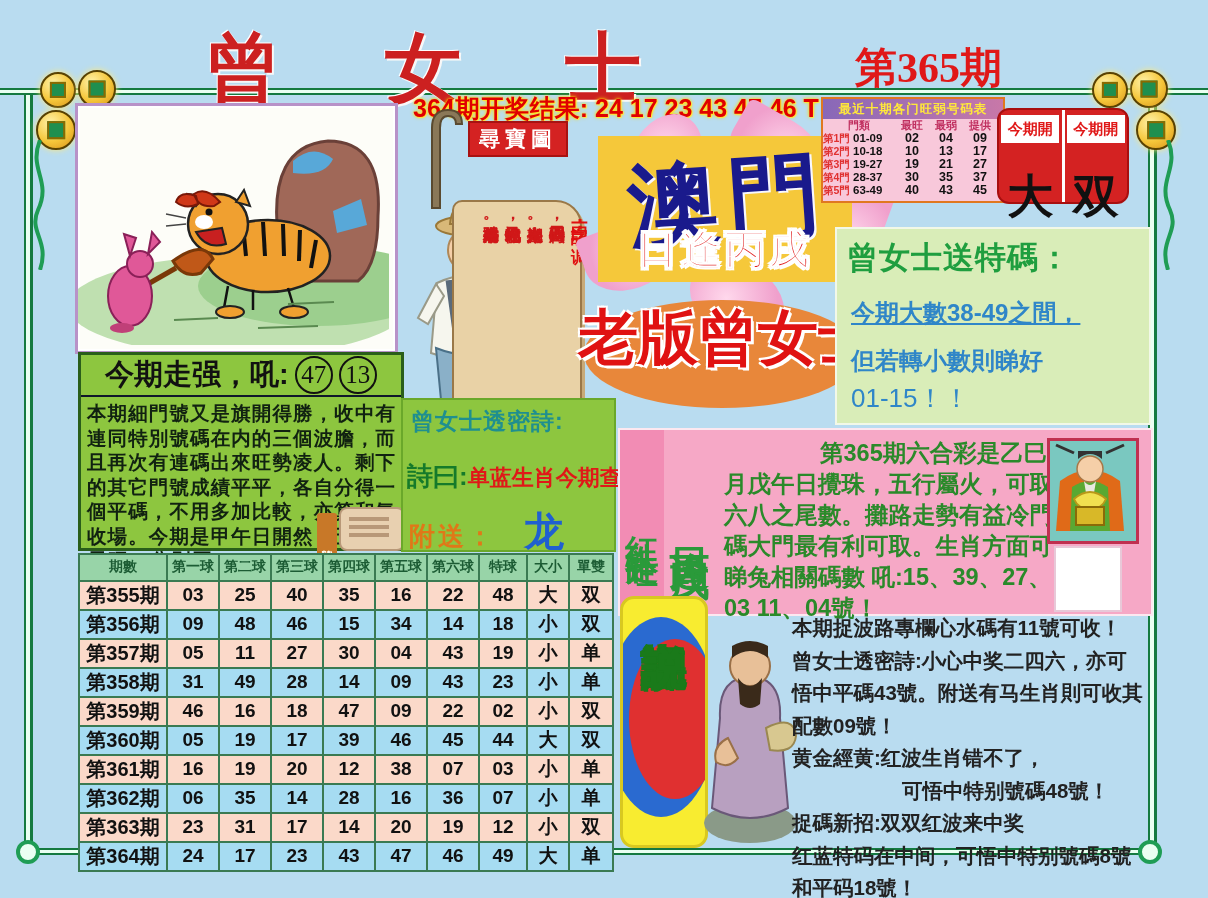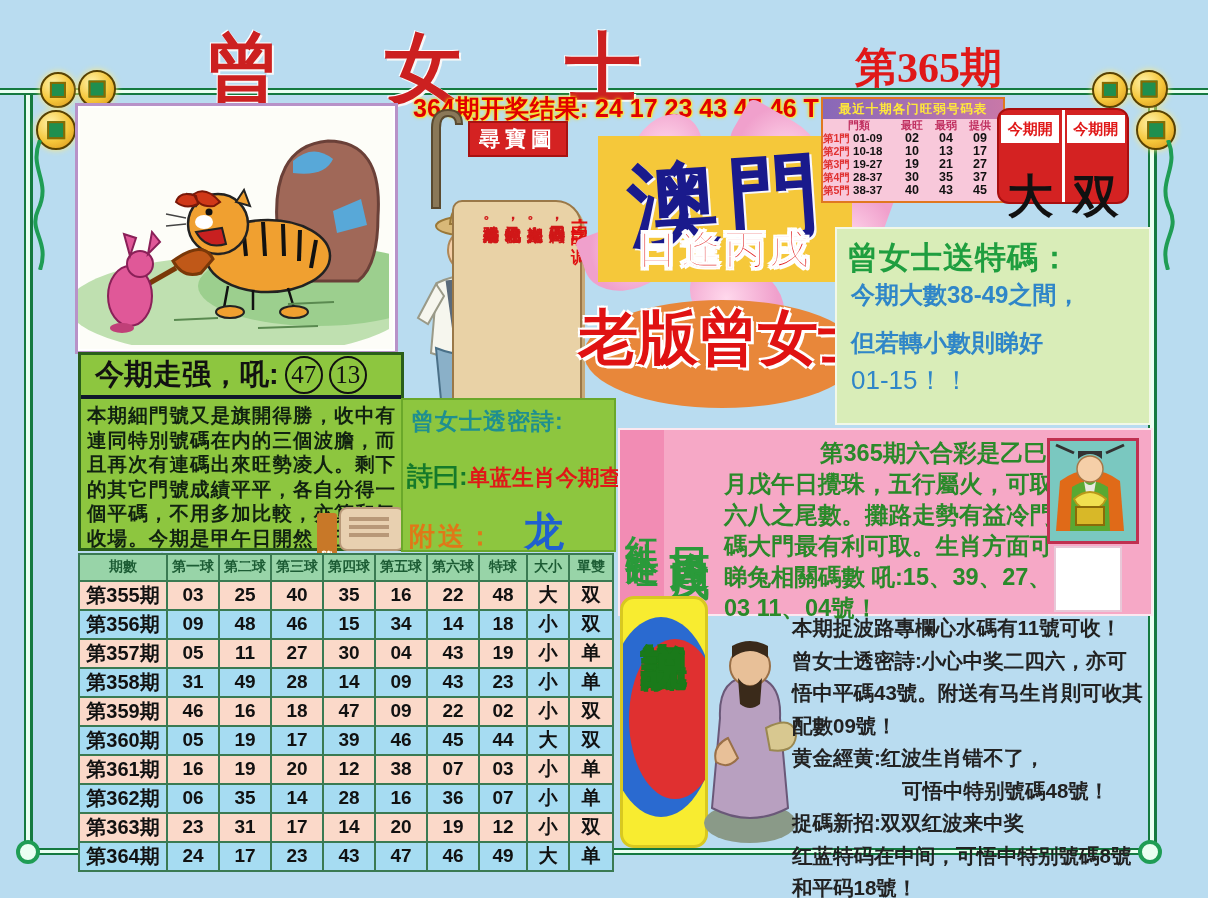--- a/index.html
+++ b/index.html
@@ -51,32 +51,32 @@
         border:2px solid #a80f0f;display:flex;}
   .opencol{flex:1;display:flex;flex-direction:column;align-items:center;border-right:3px solid #fff;gap:24px;}
   .opencol:last-child{border-right:none;}
   .openhead{margin-top:5px;width:54px;height:24px;background:#fff;border:2px solid #fff;color:#e01818;
         font-size:15px;font-weight:bold;text-align:center;line-height:24px;}
   .openval{flex:1;color:#111;font-size:46px;font-weight:bold;line-height:58px;}
   
   .special-box{position:absolute;left:835px;top:227px;width:312px;height:194px;background:#d9edb8;border:2px solid #f2f8e8;}
   .special-title{margin:8px 0 0 10px;font-size:31px;font-weight:bold;color:#1f9e3f;letter-spacing:1px;}
   .special-l{margin-left:14px;font-size:24px;font-weight:bold;color:#2f86c8;}
-  .sl1{} .sl2{margin-top:16px;} .sl3{margin-top:4px;font-weight:normal;font-size:26px;}
+  .sl1{margin-top:18px;text-decoration:underline;} .sl2{margin-top:16px;} .sl3{margin-top:4px;font-weight:normal;font-size:26px;}
   
   .scroll{position:absolute;left:452px;top:200px;width:126px;height:268px;background:#e9d2a6;border:2px solid #9a7848;
         border-radius:10px 26px 6px 6px;box-shadow:3px 4px 0 #c8aa78;}
   .scroll-curl{position:absolute;left:446px;top:455px;width:150px;height:34px;background:#e9d2a6;border:2px solid #9a7848;border-radius:16px;}
   .scroll-text{position:absolute;left:458px;top:214px;height:240px;writing-mode:vertical-rl;text-orientation:upright;
         font-size:16px;font-weight:bold;color:#d01818;line-height:22px;}
   .scroll-head{color:#e01010;font-size:17px;}
   .scroll-sign{color:#222;text-align:end;font-size:15px;}
   
   .strong-box{position:absolute;left:78px;top:352px;width:320px;height:193px;background:#8dc63f;border:3px solid #2a5e1a;}
-  .strong-title{display:flex;align-items:center;border-bottom:4px solid #0f172a;height:40px;padding-left:14px;}
+  .strong-title{display:flex;align-items:center;border-bottom:2px solid #0f172a;height:40px;padding-left:24px;}
   .strong-title-label{font-size:29px;font-weight:bold;color:#111;}
   .circle-num{width:34px;height:34px;border:2px solid #111;border-radius:50%;margin-left:6px;text-align:center;
         line-height:34px;font-size:25px;font-family:"Liberation Serif","DejaVu Serif",serif;color:#111;}
   .strong-body{padding:4px 6px 0 6px;font-size:19.5px;font-weight:bold;color:#112211;line-height:24.5px;text-align:justify;}
   .zhuabolu{position:absolute;left:236px;top:158px;width:20px;height:54px;background:#c87828;color:#fff;
         writing-mode:vertical-rl;text-orientation:upright;font-size:13px;text-align:center;line-height:20px;border-radius:3px;}
   .hand{position:absolute;left:258px;top:152px;width:62px;height:40px;background:#e8d0b0;border:2px solid #b89878;border-radius:8px;}
   .hand::after{content:"";position:absolute;left:8px;top:8px;width:40px;height:4px;background:#b89878;box-shadow:0 8px 0 #b89878,0 16px 0 #b89878;}
   
   .poem-box{position:absolute;left:401px;top:398px;width:211px;height:150px;background:#8dc63f;border:2px solid #6aa82a;}
@@ -252,21 +252,21 @@
     </div>
     <div class="hot-row">
       <span class="hot-gate">第4門</span>
         <span class="hot-range">28-37</span>
       <span class="hot-c">30</span>
         <span class="hot-c">35</span>
         <span class="hot-c">37</span>
     </div>
     <div class="hot-row">
       <span class="hot-gate">第5門</span>
-        <span class="hot-range">38-37</span>
+        <span class="hot-range">63-49</span>
       <span class="hot-c">40</span>
         <span class="hot-c">43</span>
         <span class="hot-c">45</span>
     </div>
   </div>
 
   <div class="openbox">
     <div class="opencol">
       <div class="openhead">今期開</div>
       <div class="openval">大</div>

